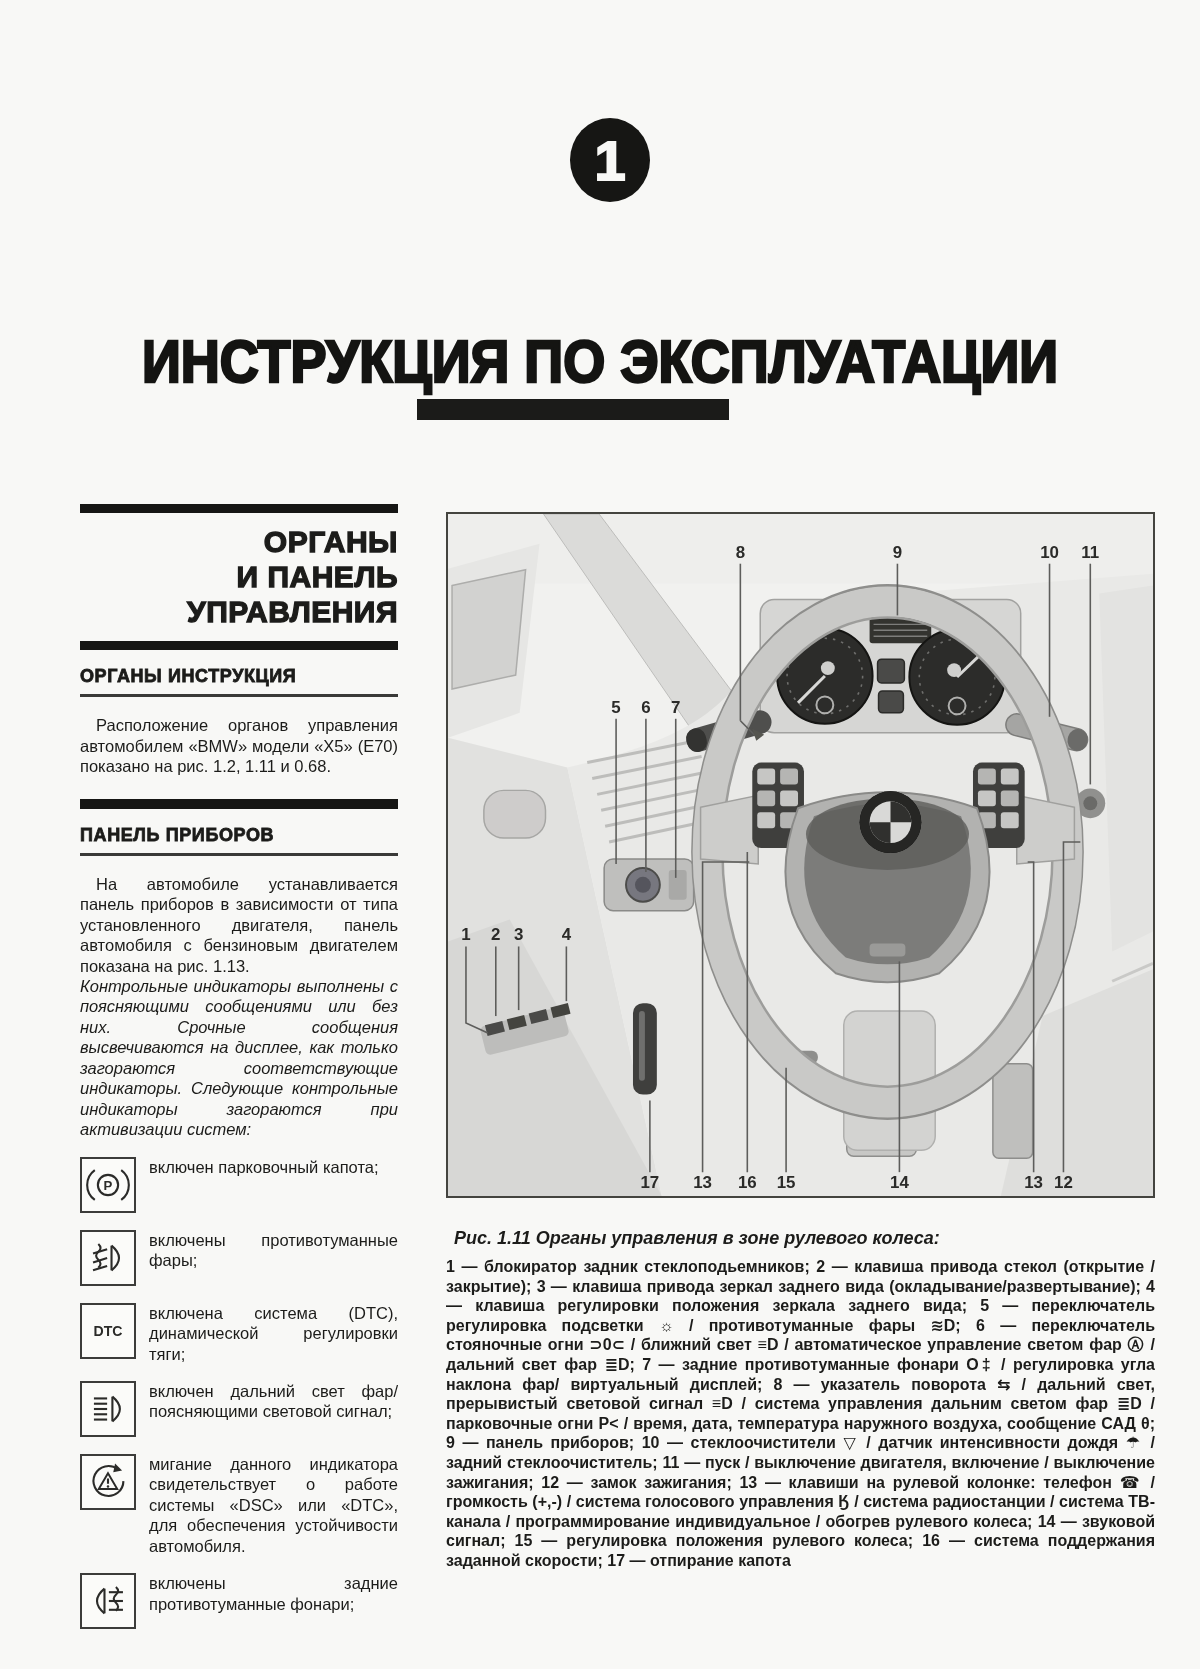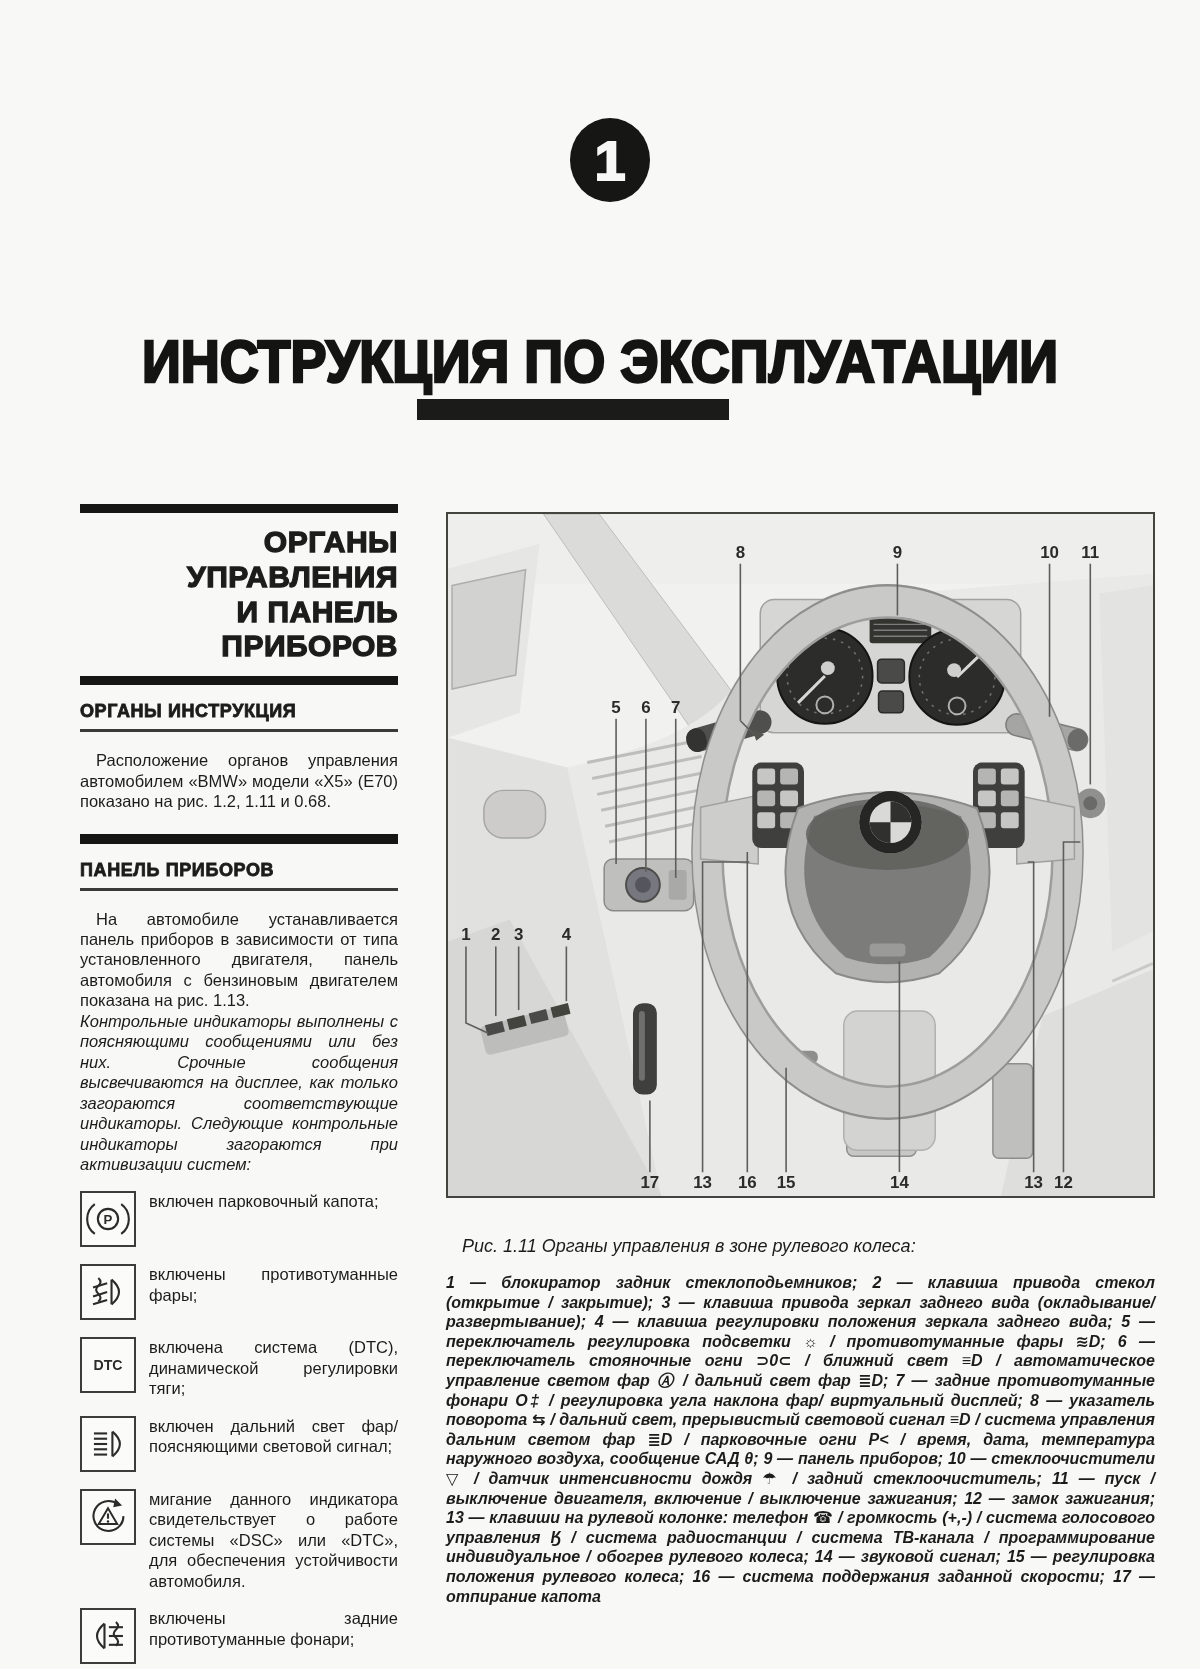--- a/index.html
+++ b/index.html
@@ -32,45 +32,44 @@
   .ind-box{flex:0 0 auto;width:52px;height:52px;border:2px solid #3c3c3a;background:#fbfbf9;
            display:flex;align-items:center;justify-content:center;}
   .ind-text{margin:0 0 0 13px;font-size:16.5px;line-height:1.24;text-align:justify;flex:1;}
   .ind-box svg{display:block;}
   
   .figure{position:absolute;left:446px;top:512px;width:709px;height:686px;
           border:2px solid #44443f;background:#f0f0ee;box-sizing:border-box;}
   .figure svg{display:block;width:100%;height:100%;}
   
   .caption{position:absolute;left:446px;top:1220px;width:709px;}
-  .cap-title{font-size:18px;font-weight:normal;font-style:italic;margin:16px;}
-  .cap-body{margin:7px 0 0 0;font-size:16px;font-weight:bold;font-style:italic;
+  .cap-title{font-size:18px;font-weight:bold;font-style:italic;margin:8px;}
+  .cap-body{margin:7px 0 0 0;font-size:16px;font-weight:bold;
             line-height:1.225;text-align:justify;}
   .co{font:bold 17px "Liberation Sans",sans-serif;fill:#2b2b29;}
   .ln{stroke:#5d5d5b;stroke-width:1.6;fill:none;}
 </style>
 </head>
 <body>
 
 <div class="page">
 
   <div class="badge">
     <span>1</span>
   </div>
 
   <div class="main-title">ИНСТРУКЦИЯ ПО ЭКСПЛУАТАЦИИ</div>
   <div class="title-bar"></div>
 
   <div class="sidebar">
     <div class="hbar"></div>
     <div class="side-title">
       <span>ОРГАНЫ</span>
+      <span>И ПАНЕЛЬ</span>
       <span>УПРАВЛЕНИЯ</span>
-      <span>И ПАНЕЛЬ</span>
-      <span>ПРИБОРОВ</span>
     </div>
     <div class="hbar"></div>
 
     <div class="sec-head">ОРГАНЫ ИНСТРУКЦИЯ</div>
     <div class="thin-rule"></div>
     <p class="body-p indent">Расположение органов управления автомобилем «BMW» модели «X5» (E70) показано на рис. 1.2, 1.11 и 0.68.</p>
 
     <div class="hbar thick gap-bar"></div>
     <div class="sec-head">ПАНЕЛЬ ПРИБОРОВ</div>
     <div class="thin-rule"></div>

